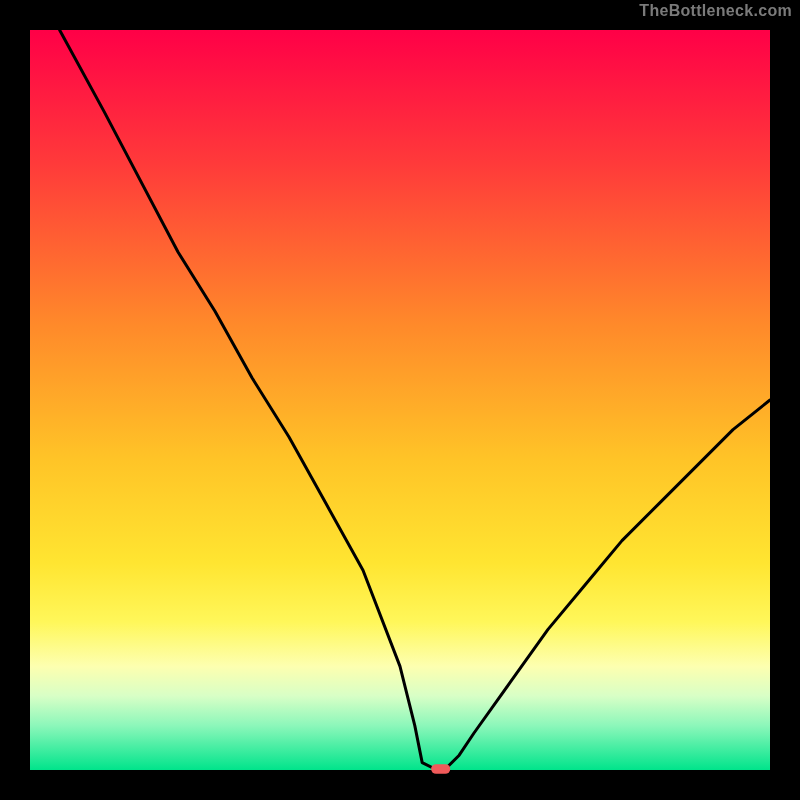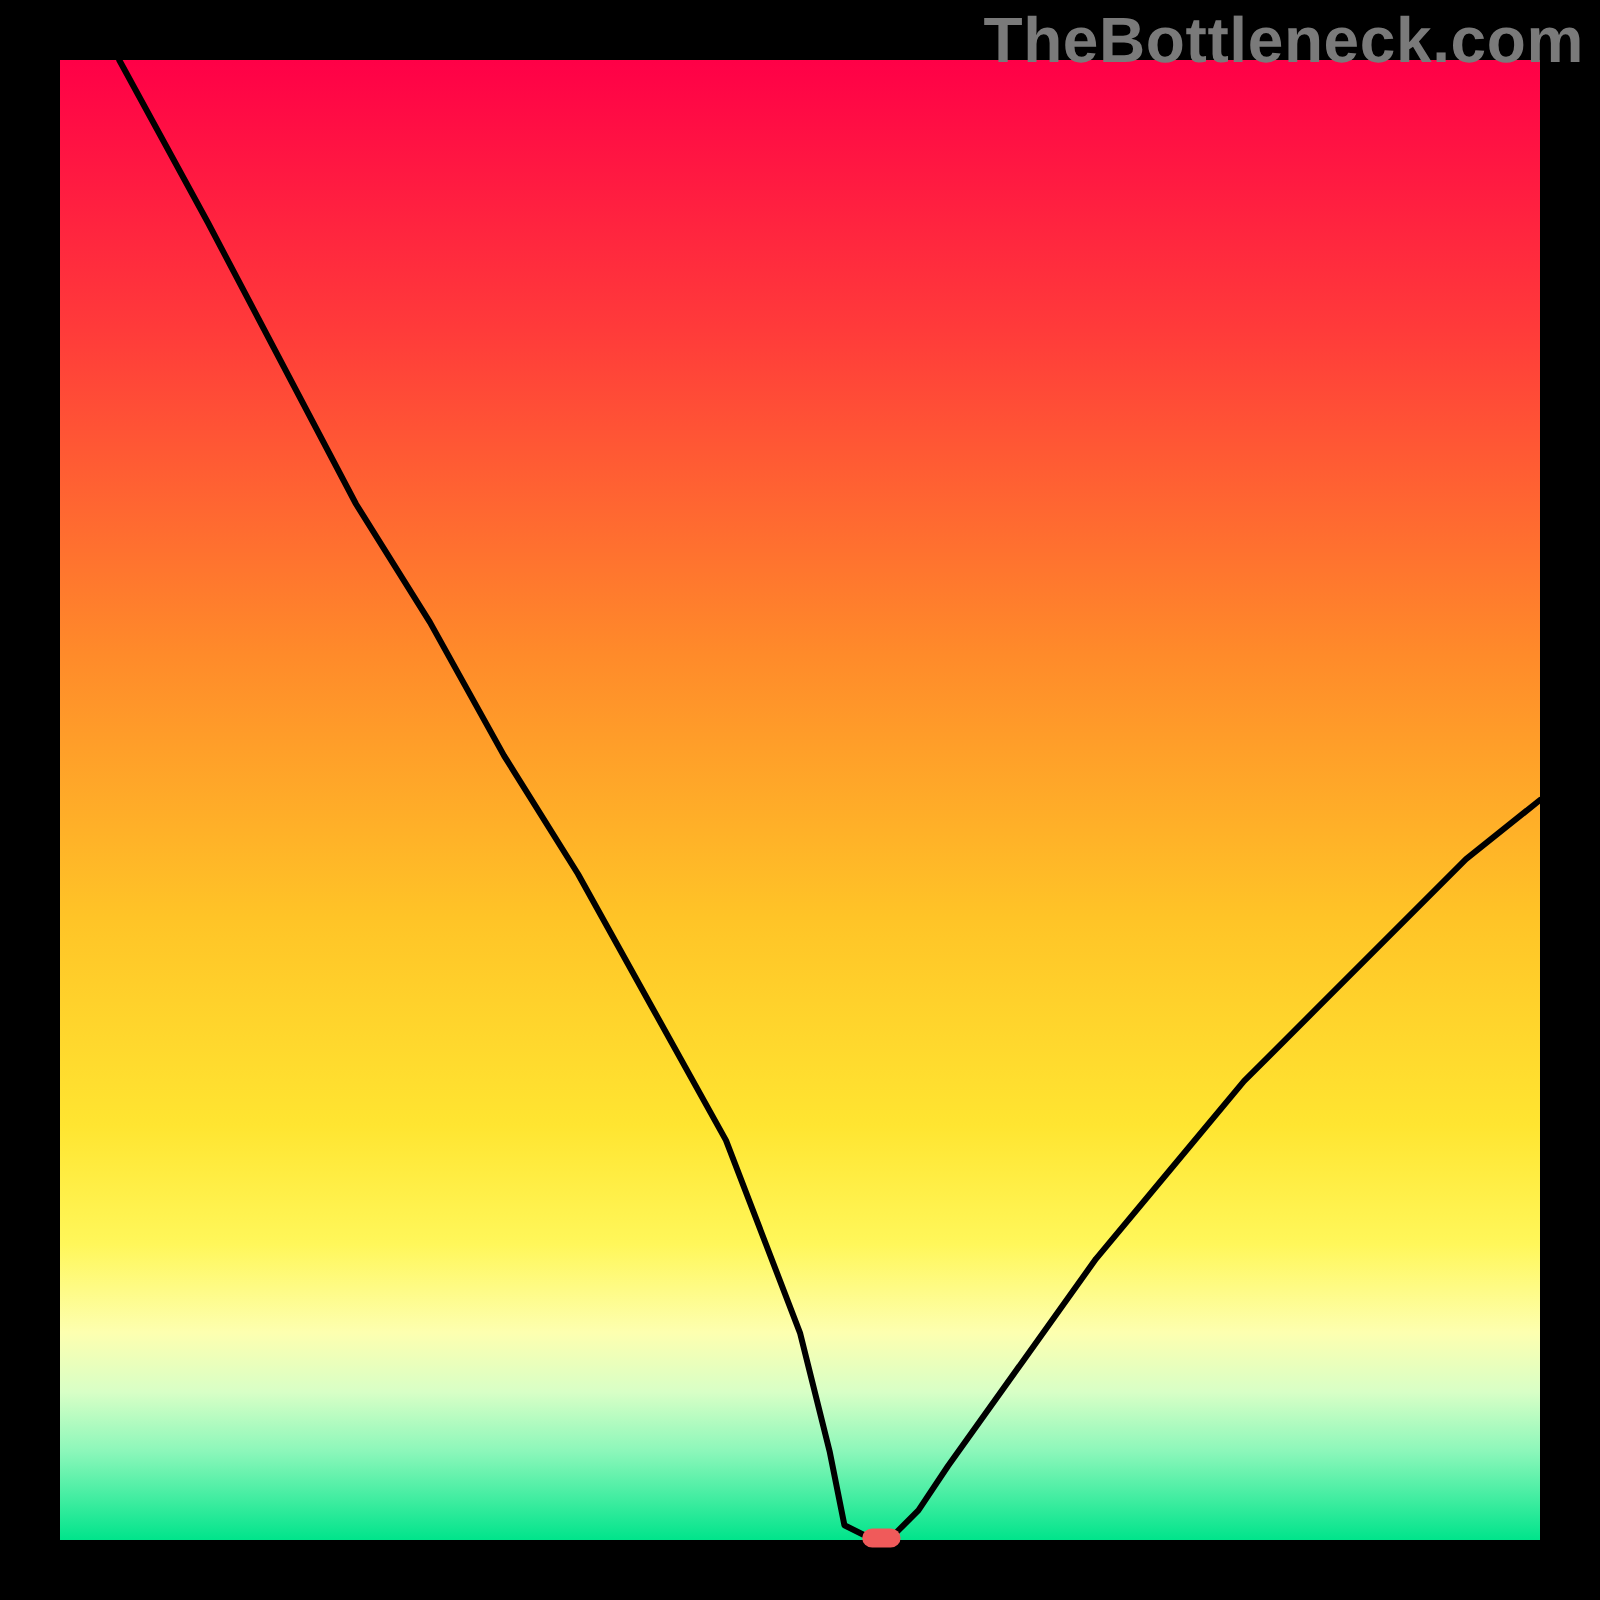--- a/index.html
+++ b/index.html
@@ -13,21 +13,21 @@
   .chart-container {
     position: relative;
     width: 800px;
     height: 800px;
   }
   .watermark {
     position: absolute;
     top: 2px;
     right: 8px;
     font-family: Arial, Helvetica, sans-serif;
-    font-size: 32px;
+    font-size: 16px;
     font-weight: bold;
     color: #7a7a7a;
     z-index: 10;
     letter-spacing: 0.3px;
   }
   svg.plot {
     position: absolute;
     left: 0;
     top: 0;
   }

